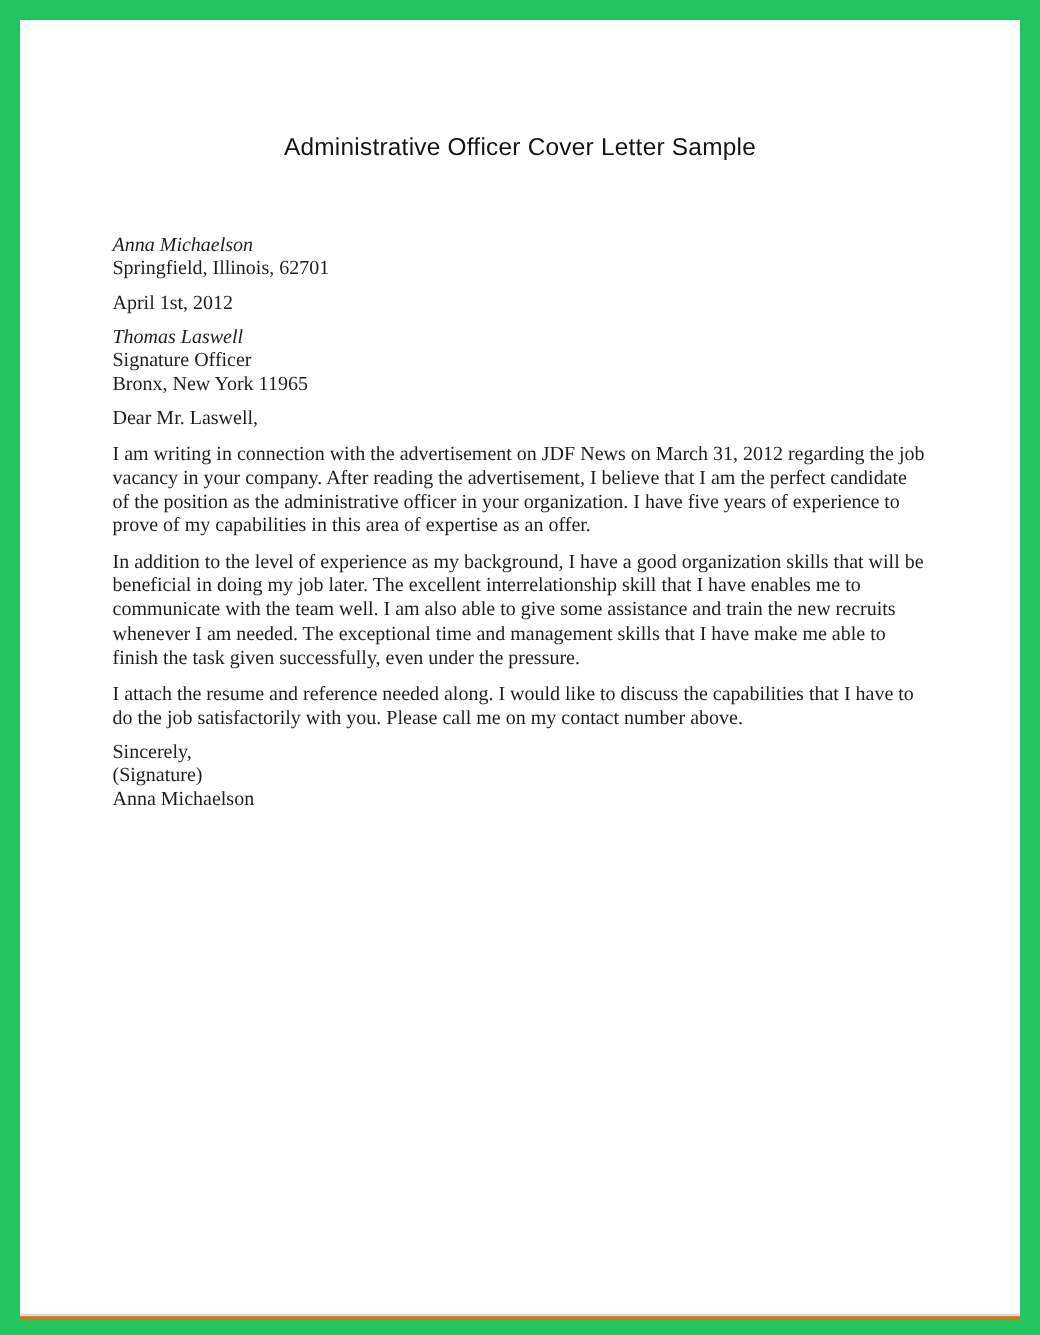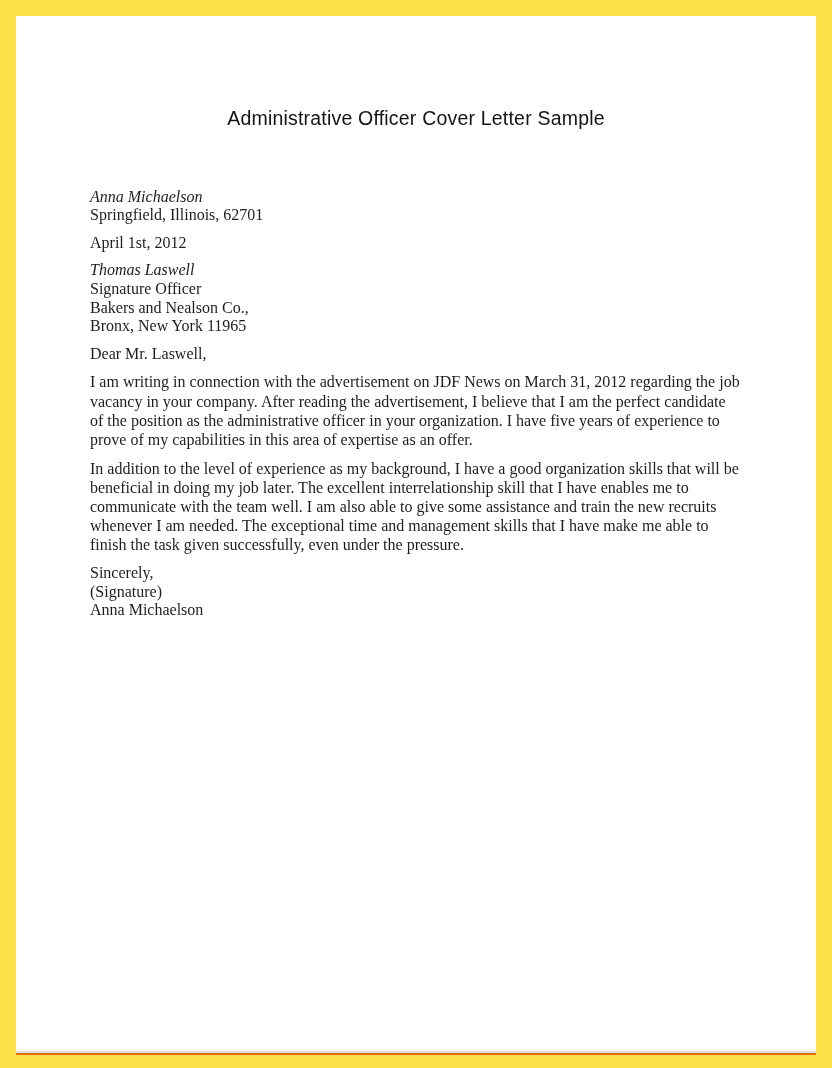--- a/index.html
+++ b/index.html
@@ -5,21 +5,21 @@
   html, body {
     margin: 0;
     padding: 0;
     background: #ff7f00;
   }
   .frame {
     box-sizing: border-box;
     width: 832px;
     height: 1068px;
     padding: 16px 16px 17px 16px;
-    background: #fde047;
+    background: #22c55e;
   }
   .page {
     box-sizing: border-box;
     width: 100%;
     height: 100%;
     background: #ffffff;
     padding: 0 74px;
     font-family: "Liberation Serif", "DejaVu Serif", serif;
     font-size: 16px;
     line-height: 18.6px;
@@ -60,28 +60,28 @@
     <section class="block">
       <div class="italic">Anna Michaelson</div>
       <div>Springfield, Illinois, 62701</div>
     </section>
 
     <div class="block">April 1st, 2012</div>
 
     <section class="block">
       <div class="italic">Thomas Laswell</div>
       <div>Signature Officer</div>
-      <div>Bakers and Nealson Co.,</div>
       <div>Bronx, New York 11965</div>
     </section>
 
     <div class="block">Dear Mr. Laswell,</div>
 
     <p class="block">I am writing in connection with the advertisement on JDF News on March 31, 2012 regarding the job vacancy in your company. After reading the advertisement, I believe that I am the perfect candidate of the position as the administrative officer in your organization. I have five years of experience to prove of my capabilities in this area of expertise as an offer.</p>
     <p class="block">In addition to the level of experience as my background, I have a good organization skills that will be beneficial in doing my job later. The excellent interrelationship skill that I have enables me to communicate with the team well. I am also able to give some assistance and train the new recruits whenever I am needed. The exceptional time and management skills that I have make me able to finish the task given successfully, even under the pressure.</p>
+    <p class="block">I attach the resume and reference needed along. I would like to discuss the capabilities that I have to do the job satisfactorily with you. Please call me on my contact number above.</p>
 
     <section class="block">
       <div>Sincerely,</div>
       <div>(Signature)</div>
       <div>Anna Michaelson</div>
     </section>
 
   </div>
 </div>
 

